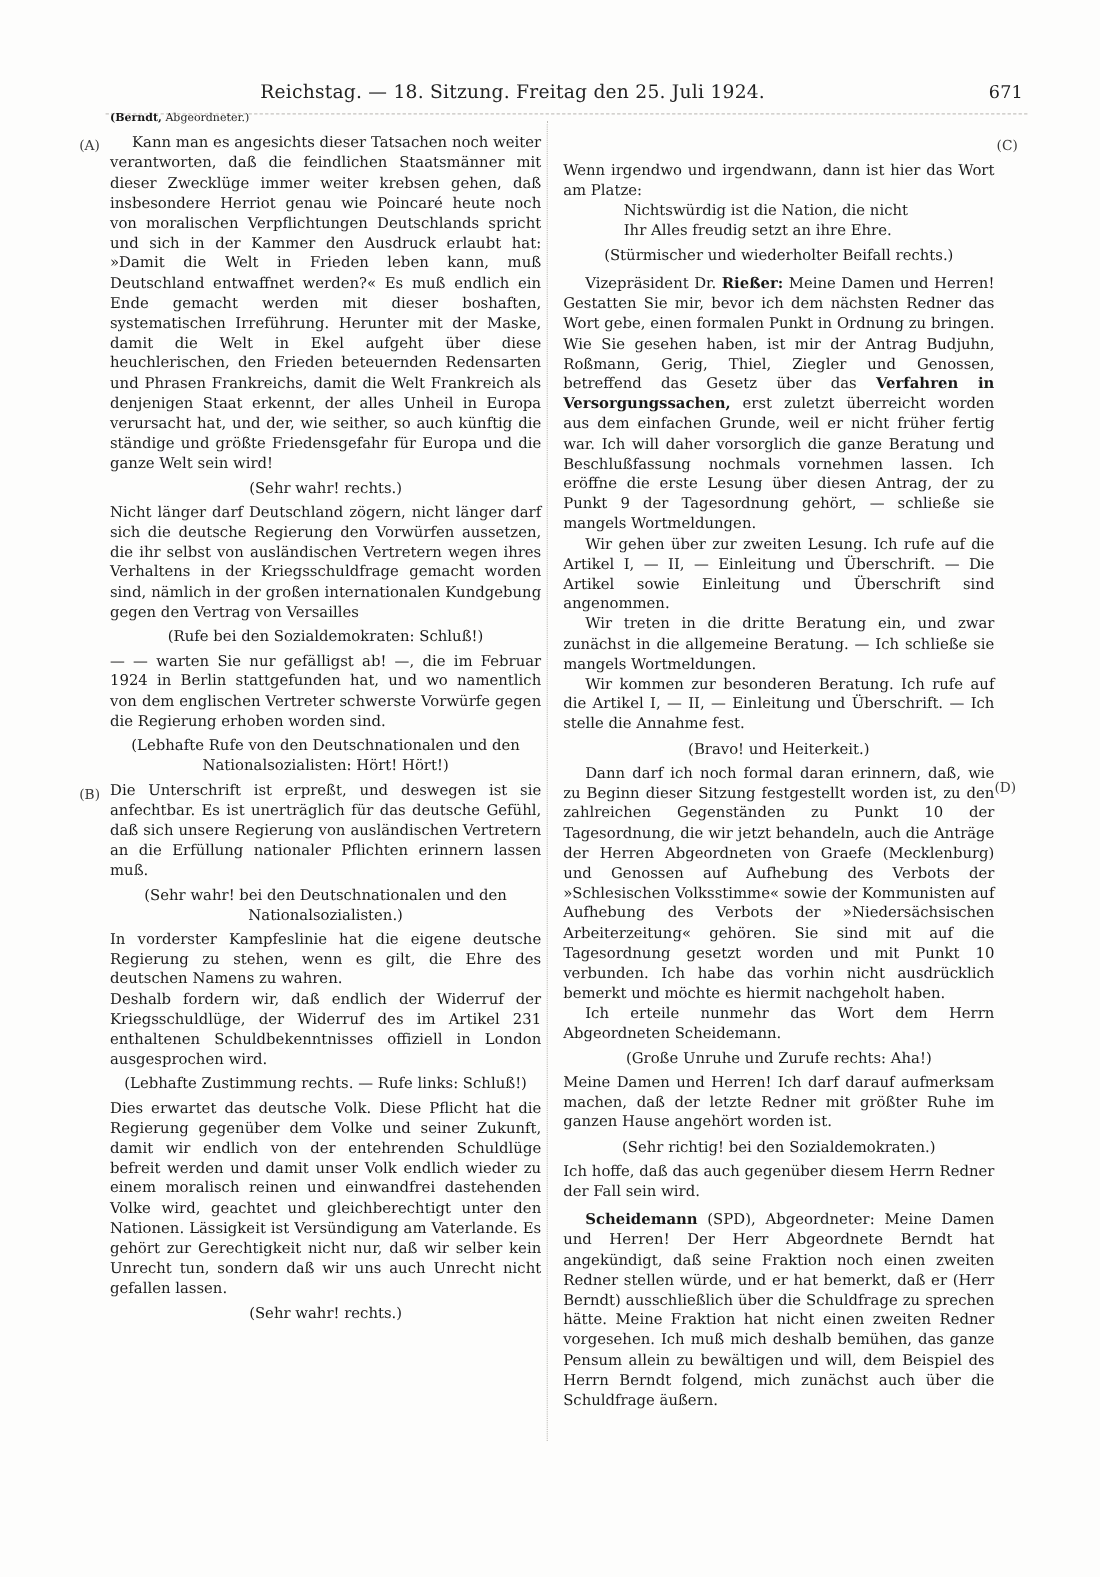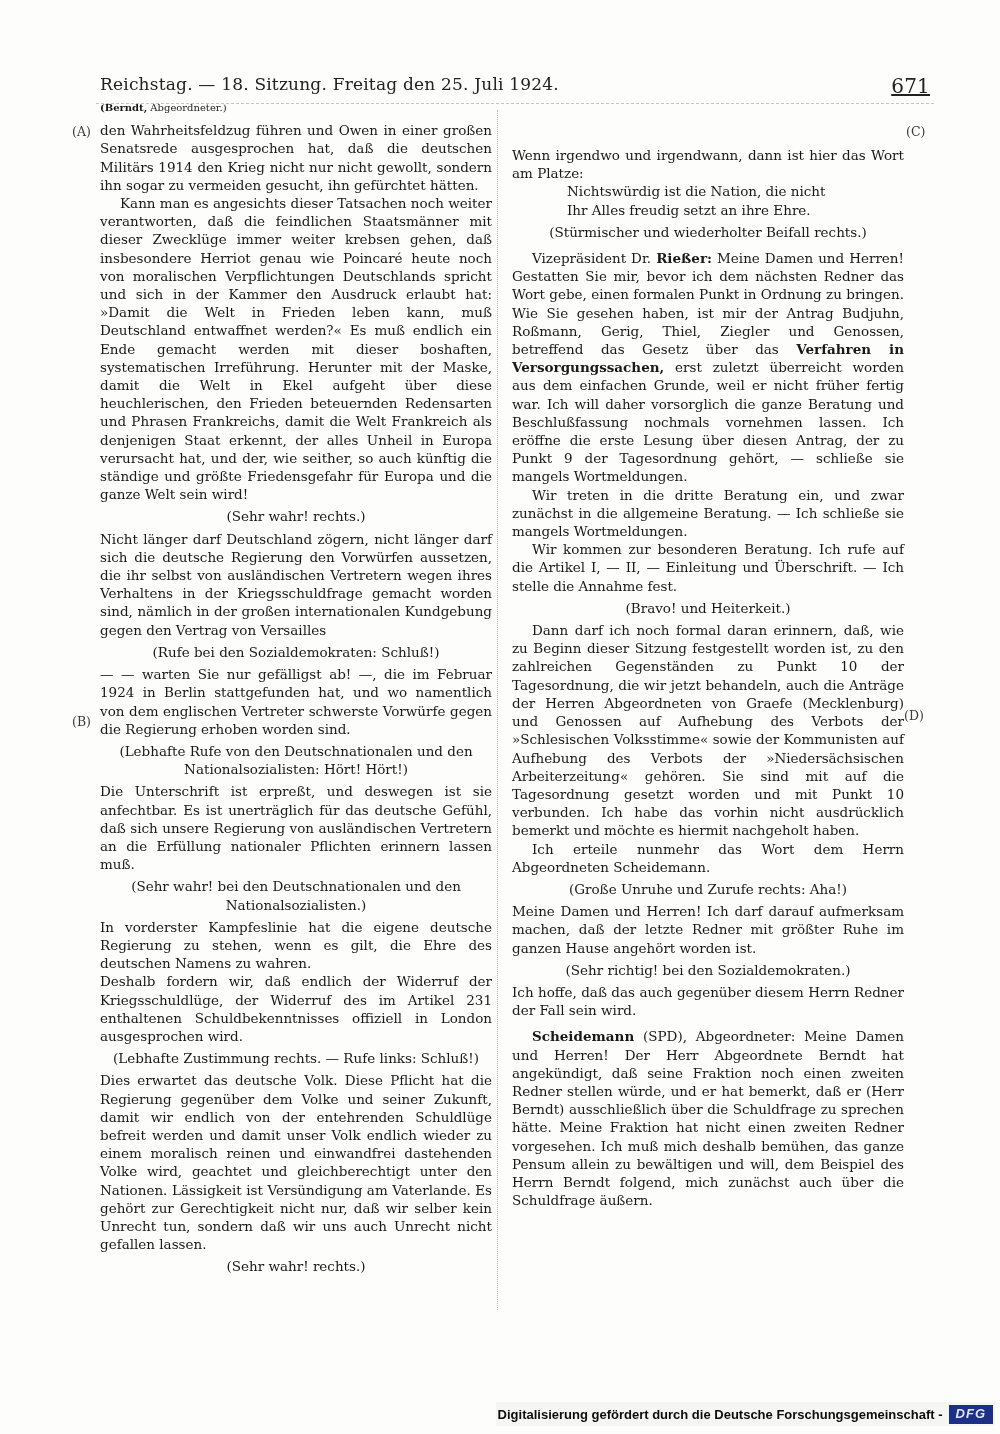--- a/index.html
+++ b/index.html
@@ -9,22 +9,22 @@
     font-family:"DejaVu Serif","Liberation Serif",serif;
     color:#1b1b1b;
     position:relative;
     overflow:hidden;
   }
   .page{position:absolute;inset:0;background:#fdfdfc;}
 
   
   .hdr{position:absolute;top:74px;left:100px;width:832px;height:22px;
        font-size:17px;letter-spacing:.2px;color:#222;}
-  .hdr-title{position:absolute;left:0;right:100px;text-align:left;white-space:nowrap;}
-  .hdr-num{position:absolute;right:2px;top:0;font-size:20px;text-decoration:underline;}
+  .hdr-title{position:absolute;left:0;right:100px;text-align:center;white-space:nowrap;}
+  .hdr-num{position:absolute;right:2px;top:0;font-size:16px;}
   .hdr-rule{position:absolute;top:103px;left:96px;width:838px;height:0;
             border-top:1px dashed #c6c4c0;}
 
   
   .divider{position:absolute;left:497px;top:110px;height:1200px;width:0;
            border-left:1px dotted #bdbbb6;}
 
   
   .mark{position:absolute;font-size:12.5px;color:#3a3a3a;
         font-family:"DejaVu Serif","Liberation Serif",serif;}
@@ -71,21 +71,20 @@
 
   <div class="divider"></div>
 
   <div class="mark mark-a">(A)</div>
   <div class="mark mark-b">(B)</div>
   <div class="mark mark-c">(C)</div>
   <div class="mark mark-d">(D)</div>
 
   <div class="col col-left">
       <p class="note"><span class="b">(Berndt,</span><span> Abgeordneter.)</span></p>
-      <p class="para noindent"><span>den Wahrheitsfeldzug führen und Owen in einer großen Senatsrede ausgesprochen hat, daß die deutschen Militärs 1914 den Krieg nicht nur nicht gewollt, sondern ihn sogar zu vermeiden gesucht, ihn gefürchtet hätten.</span></p>
       <p class="para"><span>Kann man es angesichts dieser Tatsachen noch weiter verantworten, daß die feindlichen Staatsmänner mit dieser Zwecklüge immer weiter krebsen gehen, daß insbesondere Herriot genau wie Poincaré heute noch von moralischen Verpflichtungen Deutschlands spricht und sich in der Kammer den Ausdruck erlaubt hat: »Damit die Welt in Frieden leben kann, muß Deutschland entwaffnet werden?«  Es muß endlich ein Ende gemacht werden mit dieser boshaften, systematischen Irreführung. Herunter mit der Maske, damit die Welt in Ekel aufgeht über diese heuchlerischen, den Frieden beteuernden Redensarten und Phrasen Frankreichs, damit die Welt Frankreich als denjenigen Staat erkennt, der alles Unheil in Europa verursacht hat, und der, wie seither, so auch künftig die ständige und größte Friedensgefahr für Europa und die ganze Welt sein wird!</span></p>
       <p class="interj"><span>(Sehr wahr! rechts.)</span></p>
       <p class="para noindent"><span>Nicht länger darf Deutschland zögern, nicht länger darf sich die deutsche Regierung den Vorwürfen aussetzen, die ihr selbst von ausländischen Vertretern wegen ihres Verhaltens in der Kriegsschuldfrage gemacht worden sind, nämlich in der großen internationalen Kundgebung gegen den Vertrag von Versailles</span></p>
       <p class="interj"><span>(Rufe bei den Sozialdemokraten: Schluß!)</span></p>
       <p class="para noindent"><span>— — warten Sie nur gefälligst ab! —, die im Februar 1924 in Berlin stattgefunden hat, und wo namentlich von dem englischen Vertreter schwerste Vorwürfe gegen die Regierung erhoben worden sind.</span></p>
       <p class="interj"><span>(Lebhafte Rufe von den Deutschnationalen und den Nationalsozialisten: Hört! Hört!)</span></p>
       <p class="para noindent"><span>Die Unterschrift ist erpreßt, und deswegen ist sie anfechtbar.  Es ist unerträglich für das deutsche Gefühl, daß sich unsere Regierung von ausländischen Vertretern an die Erfüllung nationaler Pflichten erinnern lassen muß.</span></p>
       <p class="interj"><span>(Sehr wahr! bei den Deutschnationalen und den Nationalsozialisten.)</span></p>
       <p class="para noindent"><span>In vorderster Kampfeslinie hat die eigene deutsche Regierung zu stehen, wenn es gilt, die Ehre des deutschen Namens zu wahren.</span></p>
       <p class="para noindent"><span>Deshalb fordern wir, daß endlich der Widerruf der Kriegsschuldlüge, der Widerruf des im Artikel 231 enthaltenen Schuldbekenntnisses offiziell in London ausgesprochen wird.</span></p>
@@ -94,30 +93,27 @@
       <p class="interj"><span>(Sehr wahr! rechts.)</span></p>
     </div>
   <div class="col col-right">
       <p class="para noindent"><span>Wenn irgendwo und irgendwann, dann ist hier das Wort am Platze:</span></p>
       <div class="verse">
         <div>Nichtswürdig ist die Nation, die nicht</div>
         <div>Ihr Alles freudig setzt an ihre Ehre.</div>
       </div>
       <p class="interj"><span>(Stürmischer und wiederholter Beifall rechts.)</span></p>
       <p class="para gap"><span>Vizepräsident Dr. </span><span class="b">Rießer:</span><span> Meine Damen und Herren! Gestatten Sie mir, bevor ich dem nächsten Redner das Wort gebe, einen formalen Punkt in Ordnung zu bringen. Wie Sie gesehen haben, ist mir der Antrag Budjuhn, Roßmann, Gerig, Thiel, Ziegler und Genossen, betreffend das Gesetz über das </span><span class="b">Verfahren in Versorgungssachen,</span><span> erst zuletzt überreicht worden aus dem einfachen Grunde, weil er nicht früher fertig war.  Ich will daher vorsorglich die ganze Beratung und Beschlußfassung nochmals vornehmen lassen.  Ich eröffne die erste Lesung über diesen Antrag, der zu Punkt 9 der Tagesordnung gehört, — schließe sie mangels Wortmeldungen.</span></p>
+      <p class="para"><span>Wir gehen über zur zweiten Lesung.  Ich rufe auf die Artikel I, — II, — Einleitung und Überschrift. — Die Artikel sowie Einleitung und Überschrift sind angenommen.</span></p>
       <p class="para"><span>Wir treten in die dritte Beratung ein, und zwar zunächst in die allgemeine Beratung. — Ich schließe sie mangels Wortmeldungen.</span></p>
       <p class="para"><span>Wir kommen zur besonderen Beratung.  Ich rufe auf die Artikel I, — II, — Einleitung und Überschrift. — Ich stelle die Annahme fest.</span></p>
       <p class="interj"><span>(Bravo! und Heiterkeit.)</span></p>
       <p class="para"><span>Dann darf ich noch formal daran erinnern, daß, wie zu Beginn dieser Sitzung festgestellt worden ist, zu den zahlreichen Gegenständen zu Punkt 10 der Tagesordnung, die wir jetzt behandeln, auch die Anträge der Herren Abgeordneten von Graefe (Mecklenburg) und Genossen auf Aufhebung des Verbots der »Schlesischen Volksstimme« sowie der Kommunisten auf Aufhebung des Verbots der »Niedersächsischen Arbeiterzeitung« gehören.  Sie sind mit auf die Tagesordnung gesetzt worden und mit Punkt 10 verbunden.  Ich habe das vorhin nicht ausdrücklich bemerkt und möchte es hiermit nachgeholt haben.</span></p>
       <p class="para"><span>Ich erteile nunmehr das Wort dem Herrn Abgeordneten Scheidemann.</span></p>
       <p class="interj"><span>(Große Unruhe und Zurufe rechts: Aha!)</span></p>
       <p class="para noindent"><span>Meine Damen und Herren! Ich darf darauf aufmerksam machen, daß der letzte Redner mit größter Ruhe im ganzen Hause angehört worden ist.</span></p>
       <p class="interj"><span>(Sehr richtig! bei den Sozialdemokraten.)</span></p>
       <p class="para noindent"><span>Ich hoffe, daß das auch gegenüber diesem Herrn Redner der Fall sein wird.</span></p>
       <p class="para gap"><span class="b">Scheidemann</span><span> (SPD), Abgeordneter: Meine Damen und Herren!  Der Herr Abgeordnete Berndt hat angekündigt, daß seine Fraktion noch einen zweiten Redner stellen würde, und er hat bemerkt, daß er (Herr Berndt) ausschließlich über die Schuldfrage zu sprechen hätte. Meine Fraktion hat nicht einen zweiten Redner vorgesehen.  Ich muß mich deshalb bemühen, das ganze Pensum allein zu bewältigen und will, dem Beispiel des Herrn Berndt folgend, mich zunächst auch über die Schuldfrage äußern.</span></p>
     </div>
 
-  <div class="footer">
-    <span>Digitalisierung gefördert durch die Deutsche Forschungsgemeinschaft -</span>
-    <span class="dfg" style="background: rgb(30, 47, 135);">DFG</span>
-  </div>
 
 </div>
 
 </body></html>

